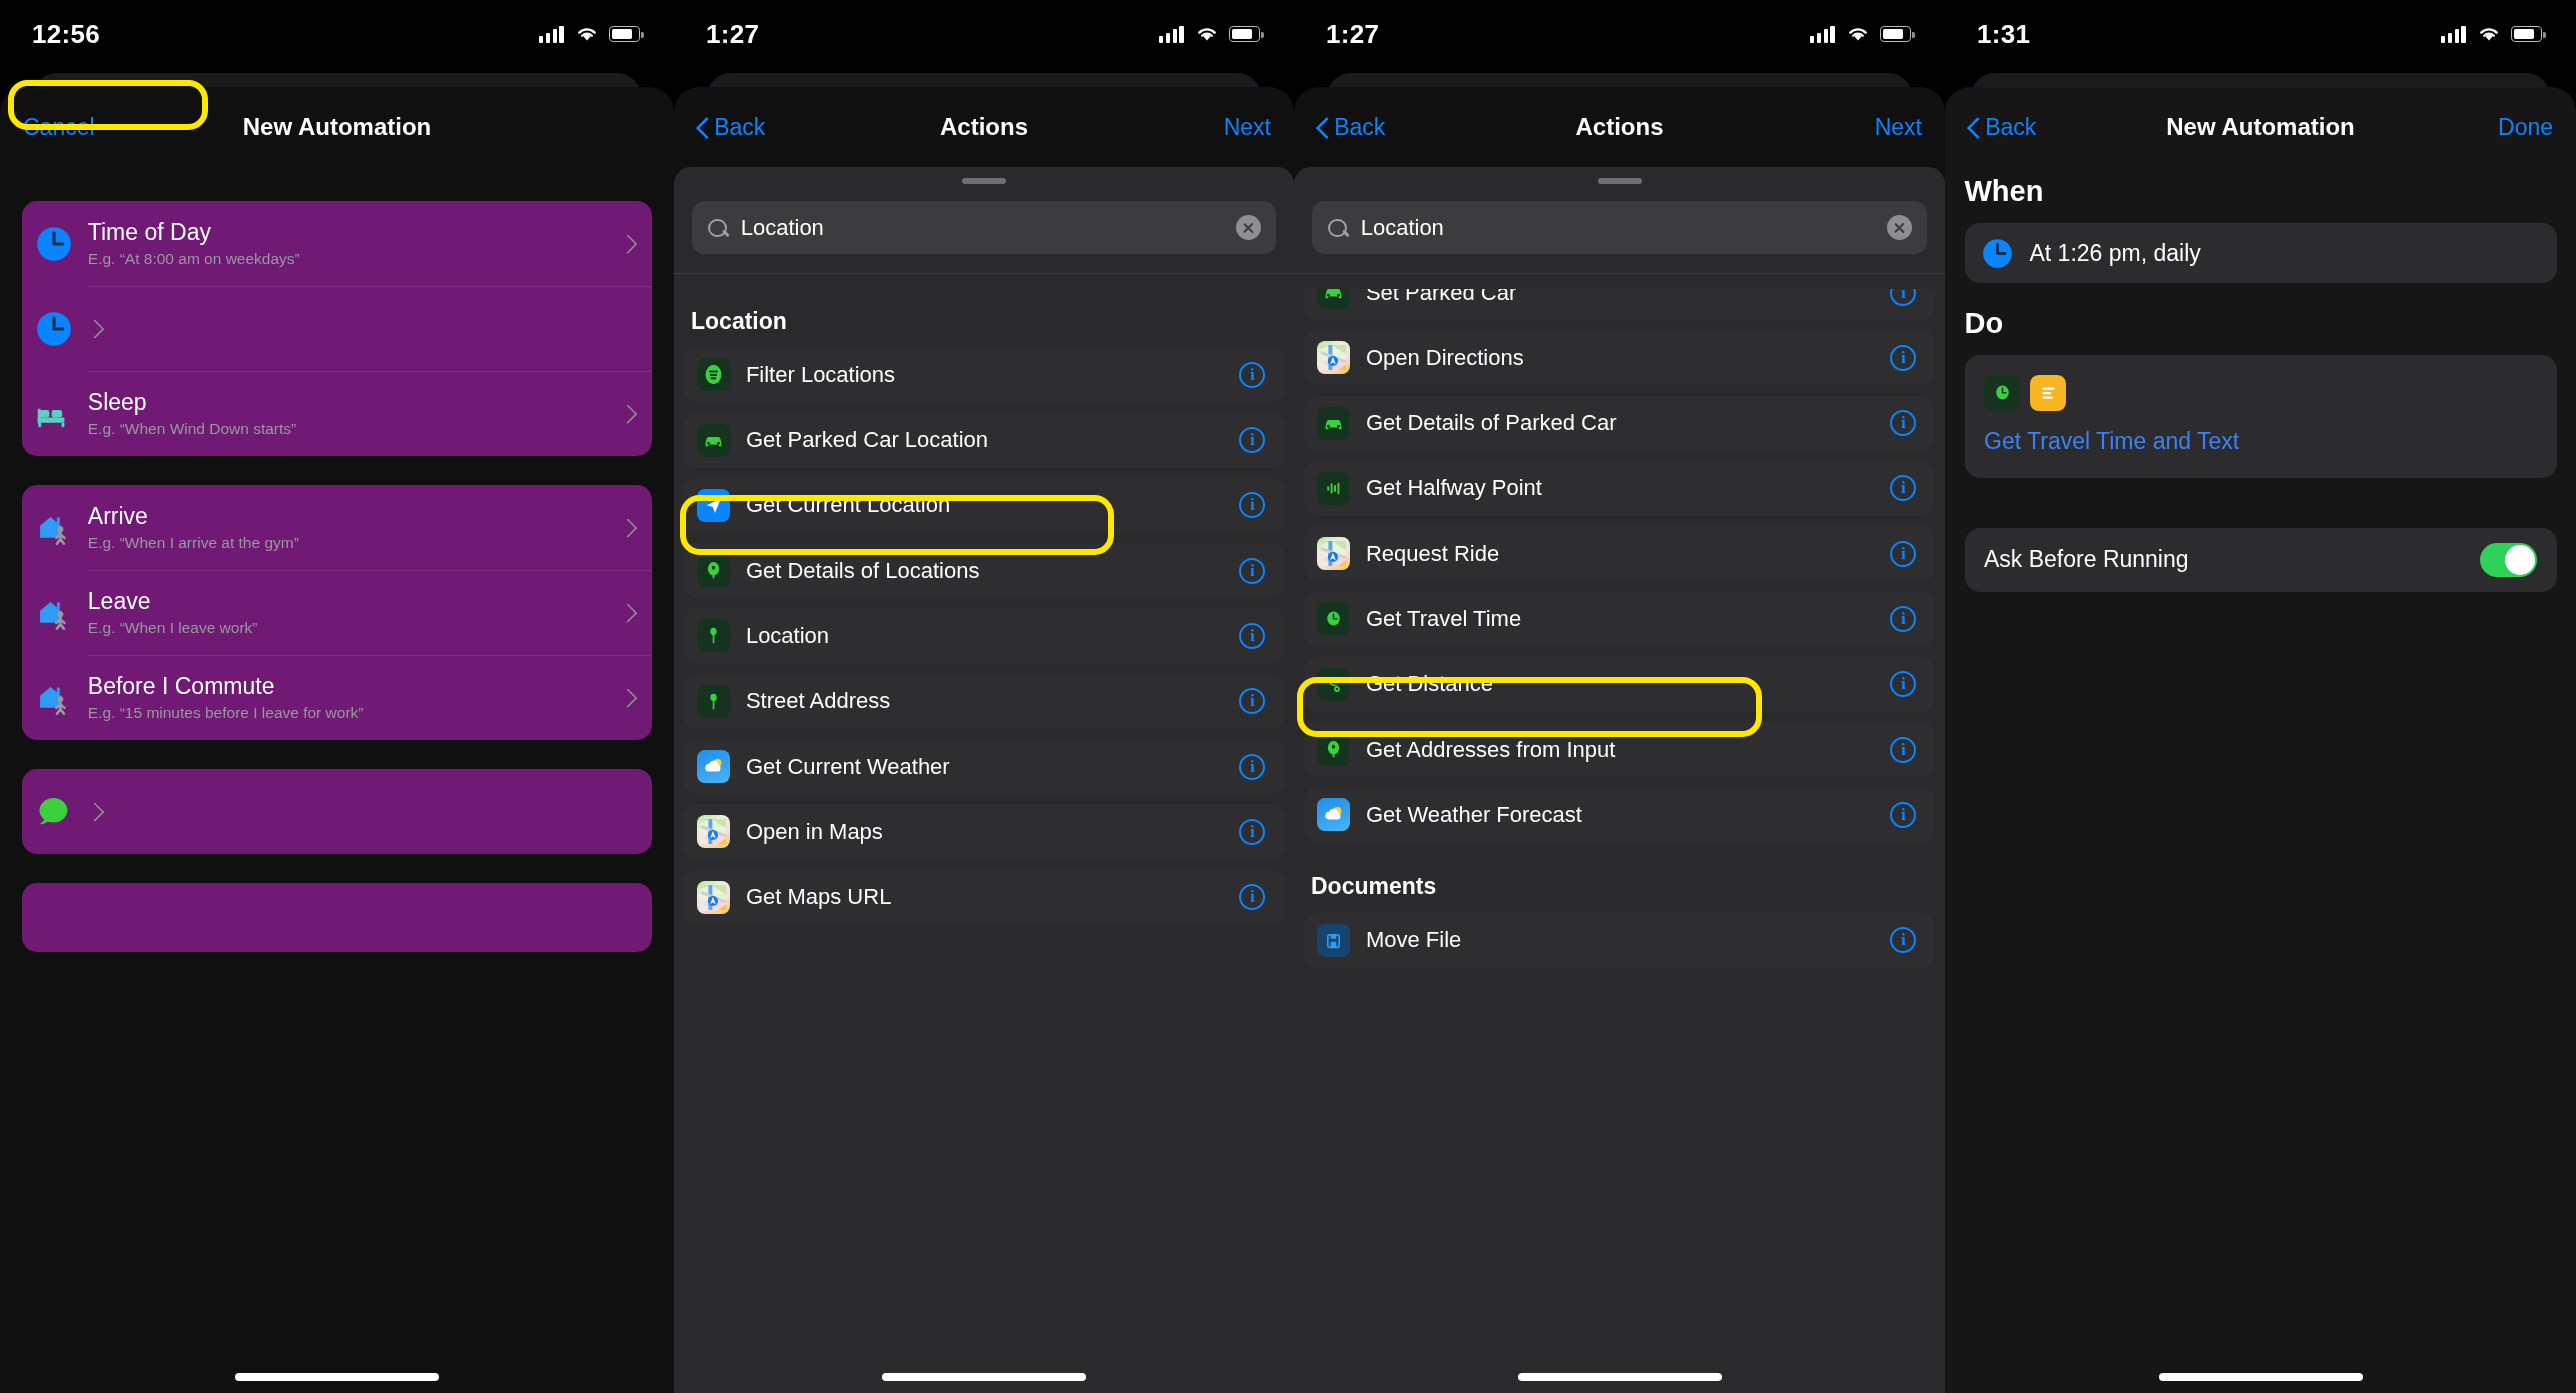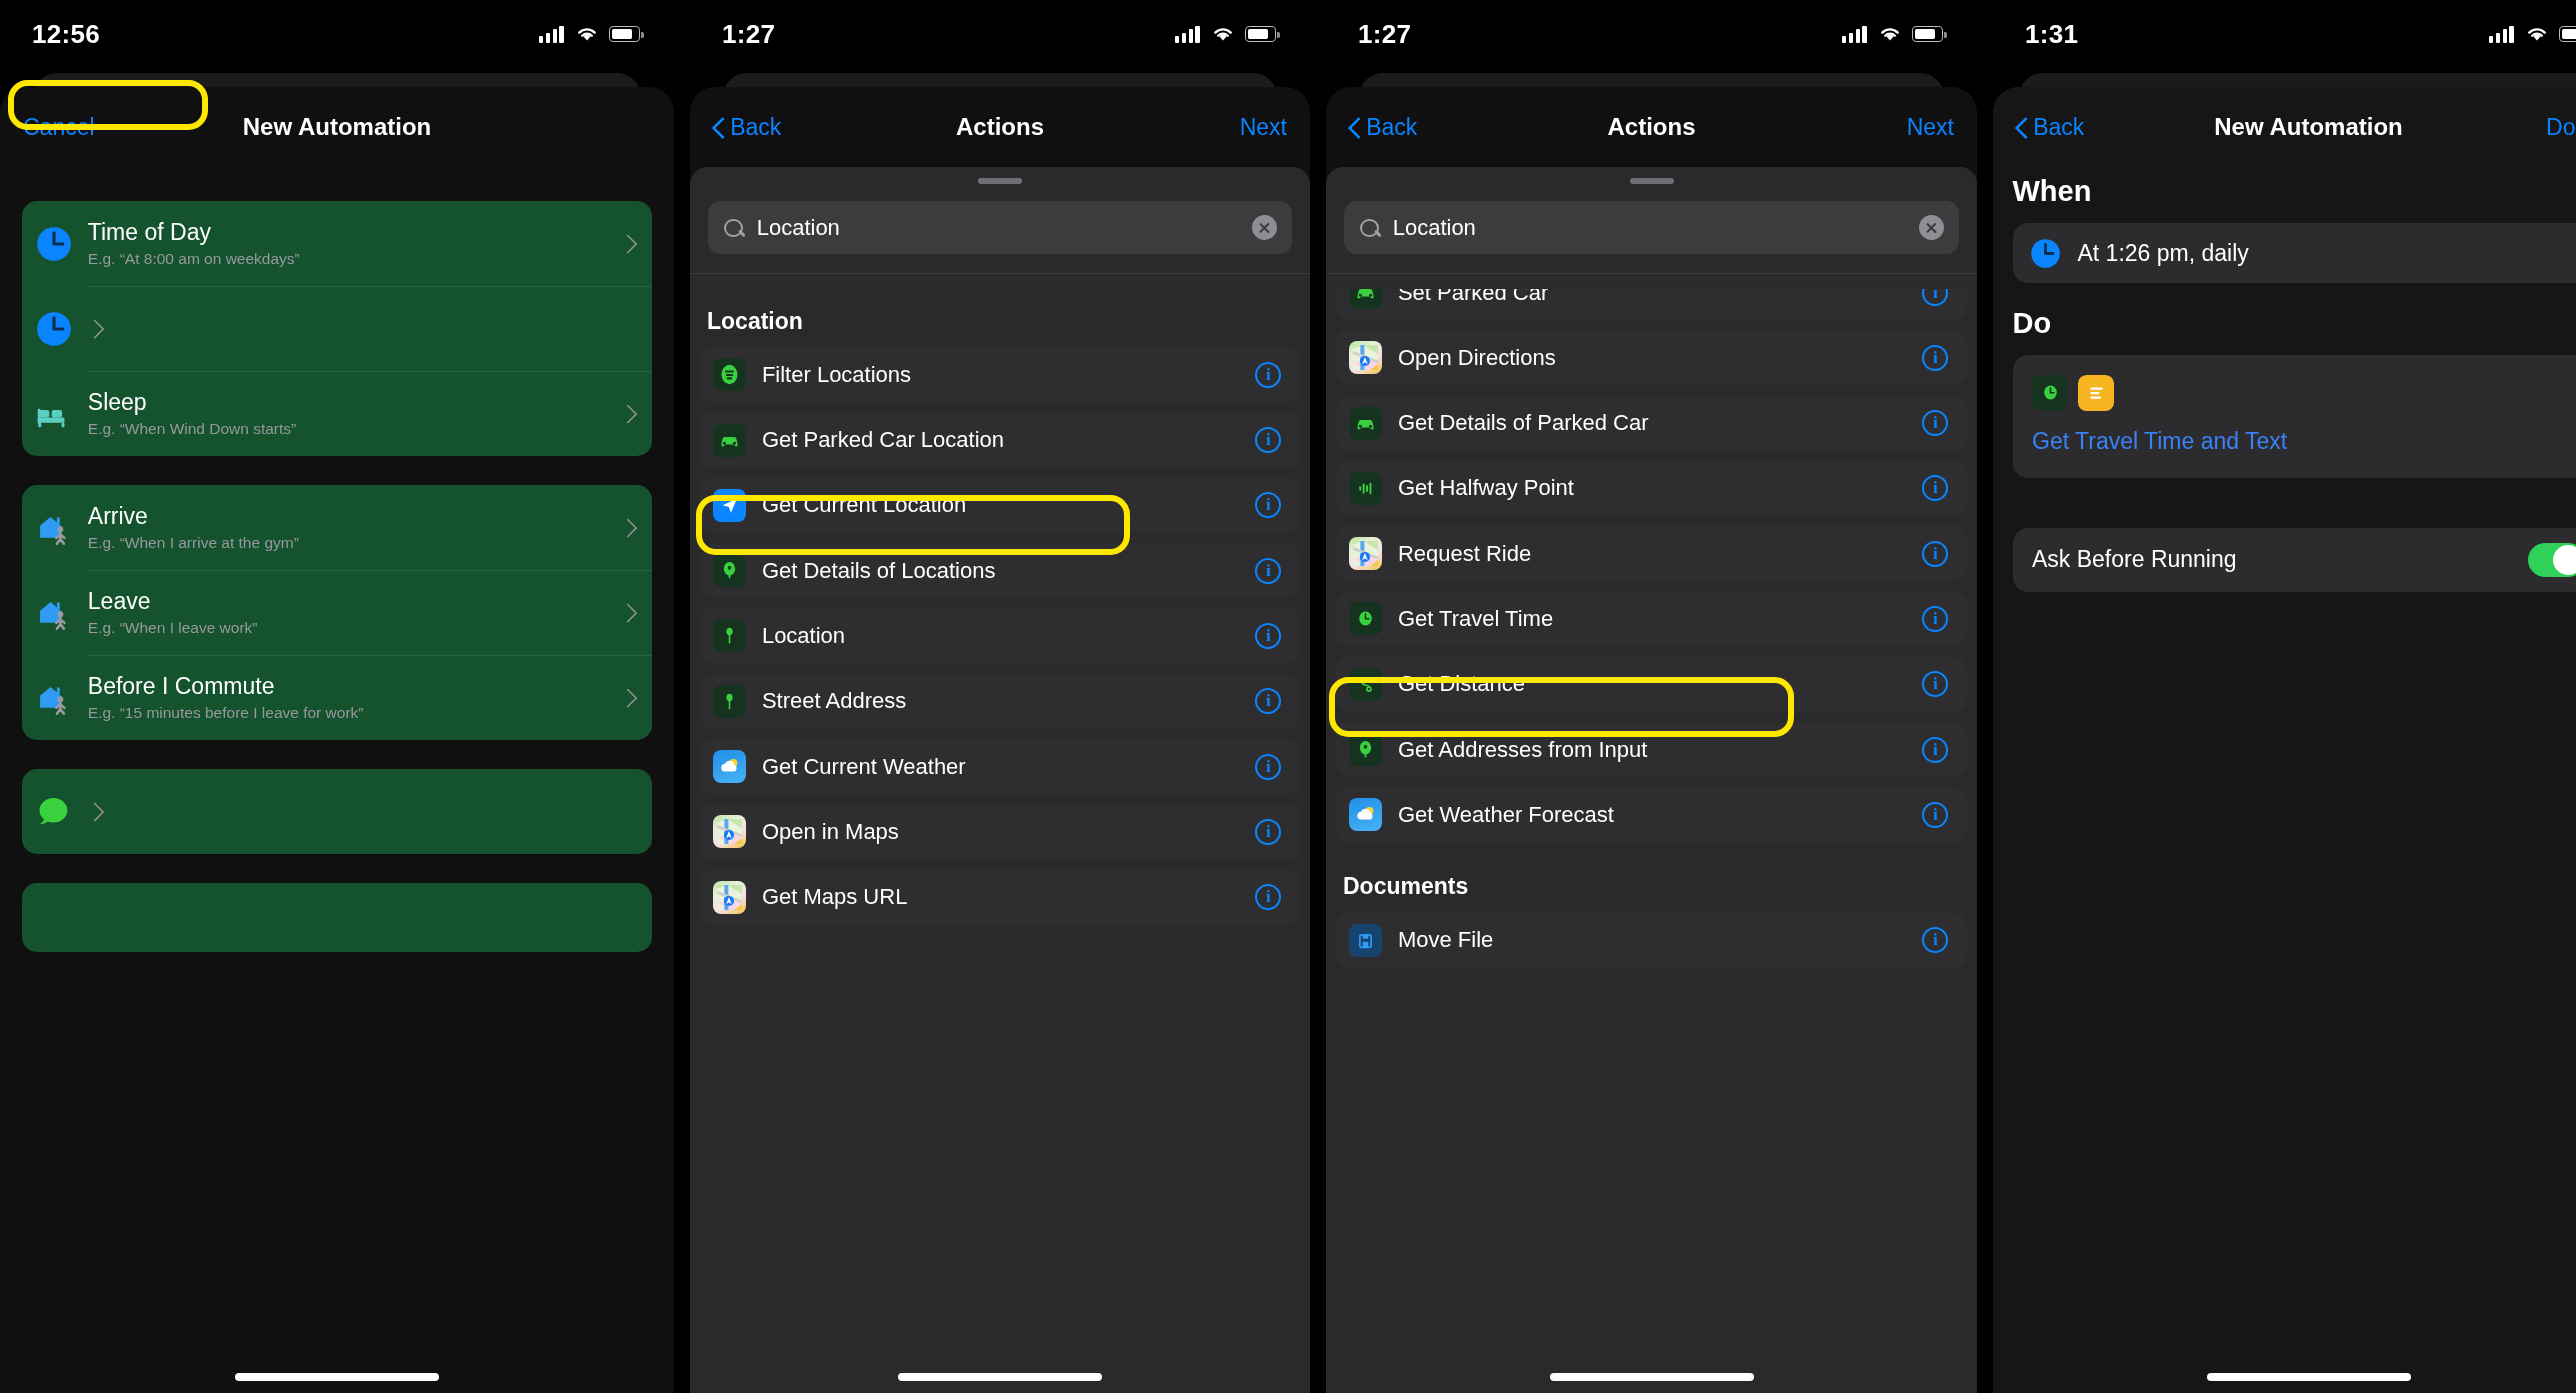--- a/index.html
+++ b/index.html
@@ -2,21 +2,21 @@
 <html style="font-size:9.2px"><head>
 <meta charset="utf-8">
 <style>
   * { box-sizing: border-box; margin: 0; padding: 0; }
   html, body {
     width: 2576px; height: 1394px;
     background: #000;
     font-family: "Liberation Sans", sans-serif;
     overflow: hidden;
   }
-  .screens { display: flex; width: 2576px; height: 1058px; gap: 16px; }
+  .screens { display: flex; width: 2576px; height: 1058px; }
 
   .phone { position: relative; height: 1394px; background: #000; flex: 0 0 auto; overflow: hidden; }
   .p1 { width: 674px; }
   .p2 { width: 620px; }
   .p3 { width: 651px; }
   .p4 { width: 631px; }
 
   
   .statusbar {
     position: absolute; top: 0; left: 0; right: 0; height: 68px;
@@ -64,21 +64,21 @@
     border-left: 3.4px solid #0a84ff; border-bottom: 3.4px solid #0a84ff;
     transform: rotate(45deg); border-radius: 1.1px;
   }
   .nav-title {
     position: absolute; left: 0; right: 0; text-align: center;
     font-size: 24px; font-weight: 700; color: #fff; pointer-events: none;
   }
 
   
   .list-wrap { padding: 0 22px; }
-  .group { background: #14532d; border-radius: 15px; overflow: hidden; margin-bottom: 29px; }
+  .group { background: #701a75; border-radius: 15px; overflow: hidden; margin-bottom: 29px; }
   .row {
     display: flex; align-items: center; gap: 16px; padding: 12.6px 16px 12.6px 13.8px;
     position: relative; min-height: 85px; cursor: pointer;
   }
   .row + .row::before {
     content: ""; position: absolute; top: 0; left: 67px; right: 0; height: 1.1px;
     background: rgba(255,255,255,.10);
   }
   .row-ic { width: 36px; height: 36px; flex: 0 0 36px; display: flex; align-items: center;
             justify-content: center; }

